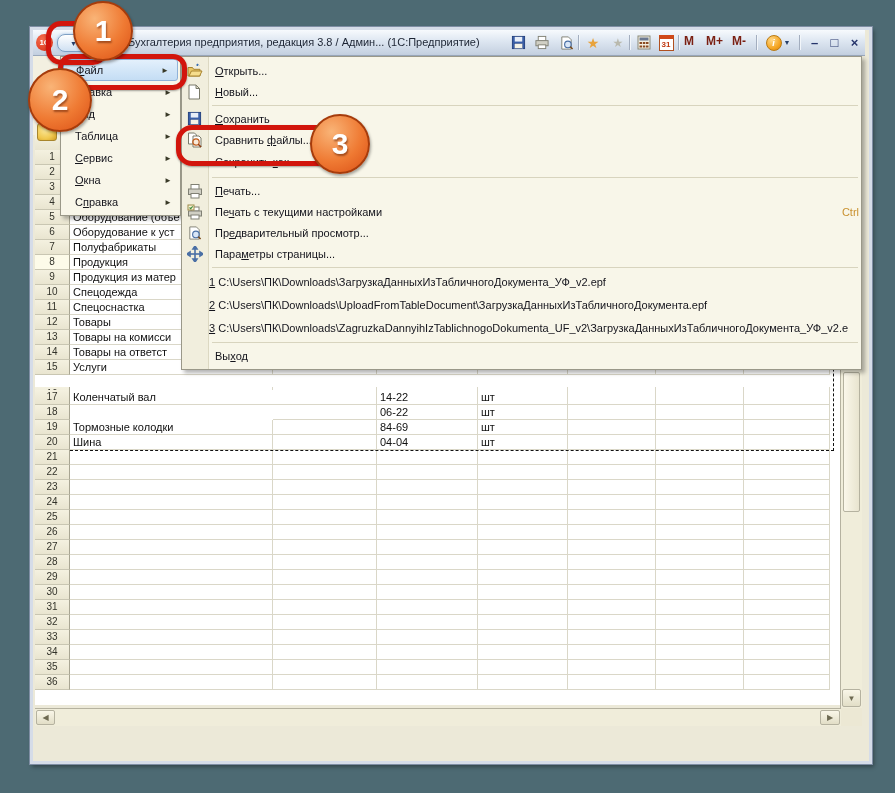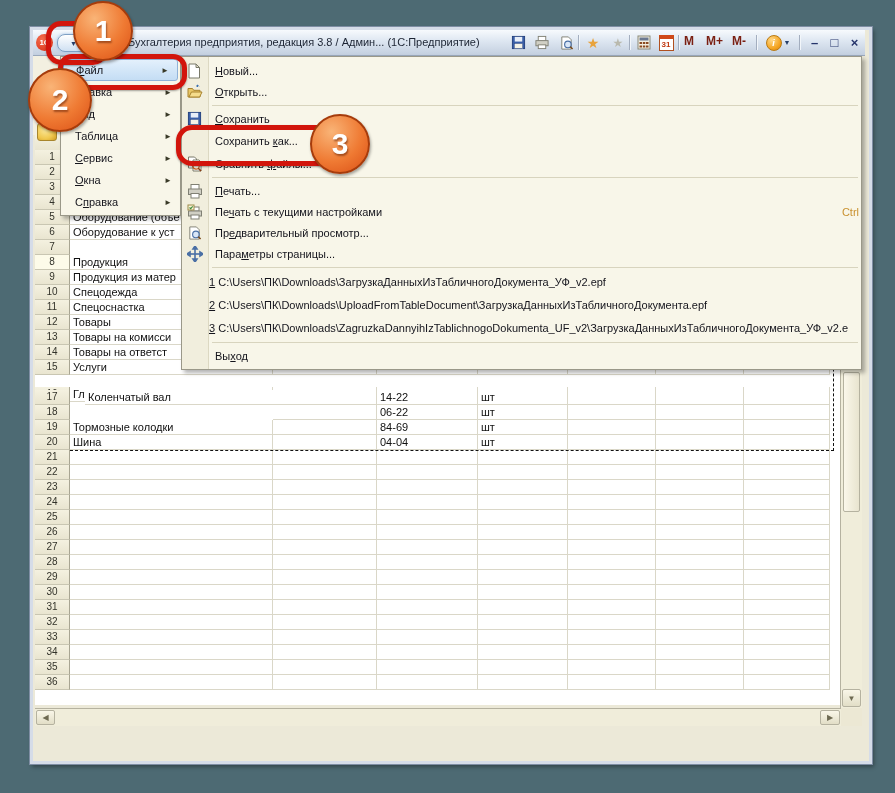--- a/index.html
+++ b/index.html
@@ -239,20 +239,21 @@
         <div class="cell" style="left: 35px; width: 203px;">Оборудование к уст</div>
         <div class="cell" style="left: 238px; width: 104px;"></div>
         <div class="cell" style="left: 342px; width: 101px;"></div>
         <div class="cell" style="left: 443px; width: 90px;"></div>
         <div class="cell" style="left: 533px; width: 88px;"></div>
         <div class="cell" style="left: 621px; width: 88px;"></div>
         <div class="cell" style="left: 709px; width: 86px;"></div>
       </div>
       <div class="srow" style="top: 90px;">
         <div class="rowhdr">7</div>
+        <div class="cell" style="left: 35px; width: 203px;">Полуфабрикаты</div>
         <div class="cell" style="left: 238px; width: 104px;"></div>
         <div class="cell" style="left: 342px; width: 101px;"></div>
         <div class="cell" style="left: 443px; width: 90px;"></div>
         <div class="cell" style="left: 533px; width: 88px;"></div>
         <div class="cell" style="left: 621px; width: 88px;"></div>
         <div class="cell" style="left: 709px; width: 86px;"></div>
       </div>
       <div class="srow" style="top: 105px;">
         <div class="rowhdr active">8</div>
         <div class="cell" style="left: 35px; width: 203px;">Продукция</div>
@@ -338,21 +339,21 @@
         <div class="cell" style="left: 35px; width: 203px;">Глушитель</div>
         <div class="cell" style="left: 238px; width: 104px;"></div>
         <div class="cell" style="left: 342px; width: 101px;">07-13</div>
         <div class="cell" style="left: 443px; width: 90px;">шт</div>
         <div class="cell" style="left: 533px; width: 88px;"></div>
         <div class="cell" style="left: 621px; width: 88px;"></div>
         <div class="cell" style="left: 709px; width: 86px;"></div>
       </div>
       <div class="srow" style="top: 240px;">
         <div class="rowhdr">17</div>
-        <div class="cell" style="left: 50px; width: 229px;">Коленчатый вал</div>
+        <div class="cell" style="left: 35px; width: 229px;">Коленчатый вал</div>
         <div class="cell" style="left: 238px; width: 104px;"></div>
         <div class="cell" style="left: 342px; width: 101px;">14-22</div>
         <div class="cell" style="left: 443px; width: 90px;">шт</div>
         <div class="cell" style="left: 533px; width: 88px;"></div>
         <div class="cell" style="left: 621px; width: 88px;"></div>
         <div class="cell" style="left: 709px; width: 86px;"></div>
       </div>
       <div class="srow" style="top: 255px;">
         <div class="rowhdr">18</div>
         <div class="cell" style="left: 238px; width: 104px;"></div>
@@ -589,54 +590,54 @@
         <span class="marrow">►</span>
       </div>
       <div class="mitem">
         <span>С<u>п</u>равка</span>
         <span class="marrow">►</span>
       </div>
     </div>
   <div class="file-panel" id="file-menu">
     <div class="gutter"></div>
   <div class="fitem">
-        <span class="ficon"><svg width="14" height="16" viewBox="0 0 14 16">
-            <path d="M2 1 h7 l3.5 3.5 V15 H2 z" fill="#fff" stroke="#7a7a6a"></path>
-            <path d="M9 1 l3.5 3.5 H9 z" fill="#e8e4d0" stroke="#7a7a6a"></path>
-          </svg></span>
-        <span><u>Н</u>овый...</span>
-      </div>
-      <div class="fitem">
         <span class="ficon"><svg width="16" height="15" viewBox="0 0 16 15">
             <path d="M1 13 V4.5 h4.5 l1.2 1.8 H13 V13 z" fill="#e9c766" stroke="#a8832e"></path>
             <path d="M2 13 l2.4-5 H15 l-2.4 5 z" fill="#f6dd8c" stroke="#a8832e"></path>
             <path d="M10.5 3 v-2 m0 0 l-1.4 1.4 m1.4-1.4 l1.4 1.4" stroke="#3a6fb0" fill="none"></path>
           </svg></span>
         <span><u>О</u>ткрыть...</span>
+      </div>
+      <div class="fitem">
+        <span class="ficon"><svg width="14" height="16" viewBox="0 0 14 16">
+            <path d="M2 1 h7 l3.5 3.5 V15 H2 z" fill="#fff" stroke="#7a7a6a"></path>
+            <path d="M9 1 l3.5 3.5 H9 z" fill="#e8e4d0" stroke="#7a7a6a"></path>
+          </svg></span>
+        <span><u>Н</u>овый...</span>
       </div>
       <div class="fsep"></div>
       <div class="fitem">
         <span class="ficon"><svg width="15" height="15" viewBox="0 0 16 16">
             <rect x="1.5" y="1.5" width="13" height="13" fill="#3a5fa8" stroke="#24407e"></rect>
             <rect x="4" y="2" width="8" height="5" fill="#e8eef8"></rect>
             <rect x="3.5" y="9" width="9" height="5.5" fill="#f4f2e6" stroke="#24407e" stroke-width=".5"></rect>
           </svg></span>
         <span><u>С</u>охранить</span>
       </div>
-      <div class="fitem tall">
-        <span>Сохранить <u>к</u>ак...</span>
-      </div>
       <div class="fitem">
         <span class="ficon"><svg width="16" height="16" viewBox="0 0 16 16">
             <path d="M1.5 1 h6 l2 2 v9 h-8 z" fill="#fff" stroke="#7a7a6a"></path>
             <path d="M6 4 h6 l2 2 v9 h-8 z" fill="#fff" stroke="#7a7a6a"></path>
             <circle cx="9" cy="10" r="3.2" fill="rgba(240,200,160,.4)" stroke="#c05a18" stroke-width="1.2"></circle>
             <line x1="11.3" y1="12.3" x2="14" y2="15" stroke="#8a3a10" stroke-width="1.6"></line>
           </svg></span>
         <span>Сравнить <u>ф</u>айлы...</span>
+      </div>
+      <div class="fitem tall">
+        <span>Сохранить <u>к</u>ак...</span>
       </div>
       <div class="fsep"></div>
       <div class="fitem">
         <span class="ficon"><svg width="16" height="16" viewBox="0 0 16 16">
             <rect x="4" y="1.5" width="8" height="5" fill="#fff" stroke="#808074"></rect>
             <rect x="1.5" y="6" width="13" height="5.5" fill="#d0cfc4" stroke="#808074"></rect>
             <rect x="4" y="10.5" width="8" height="4.5" fill="#fff" stroke="#808074"></rect>
           </svg></span>
         <span><u>П</u>ечать...</span>
       </div>

